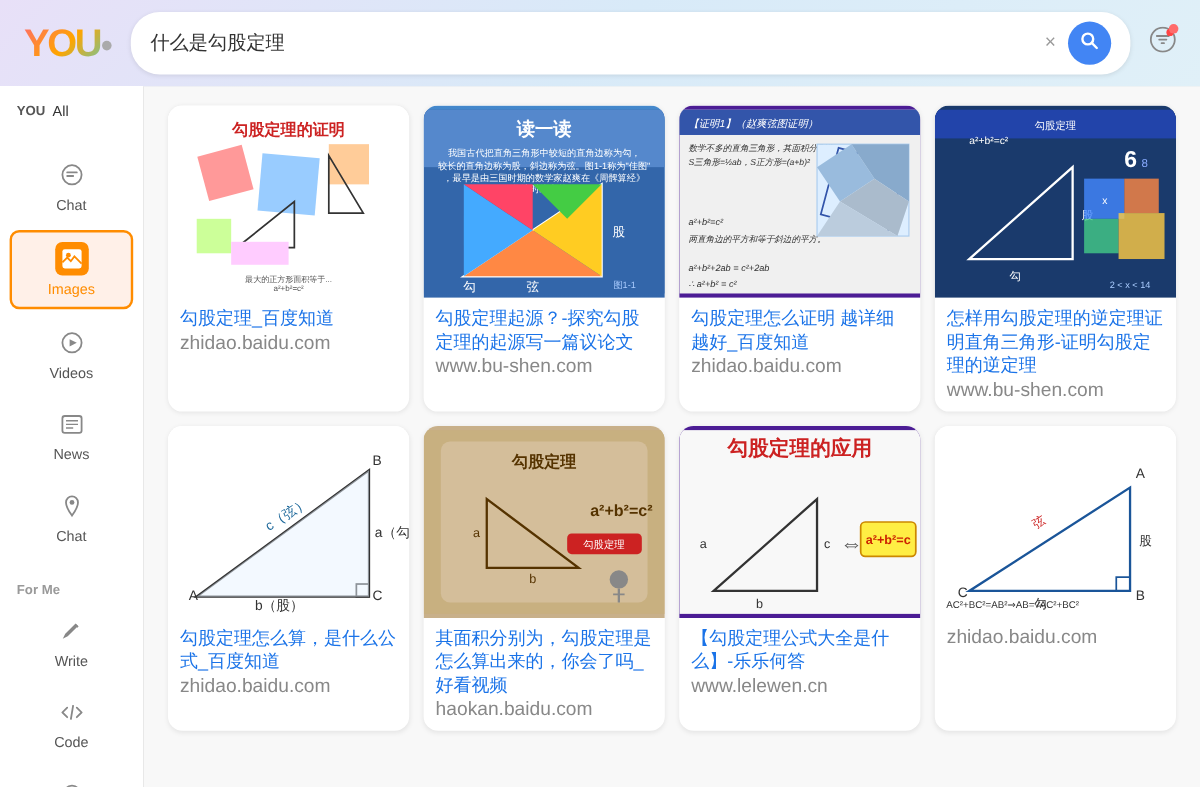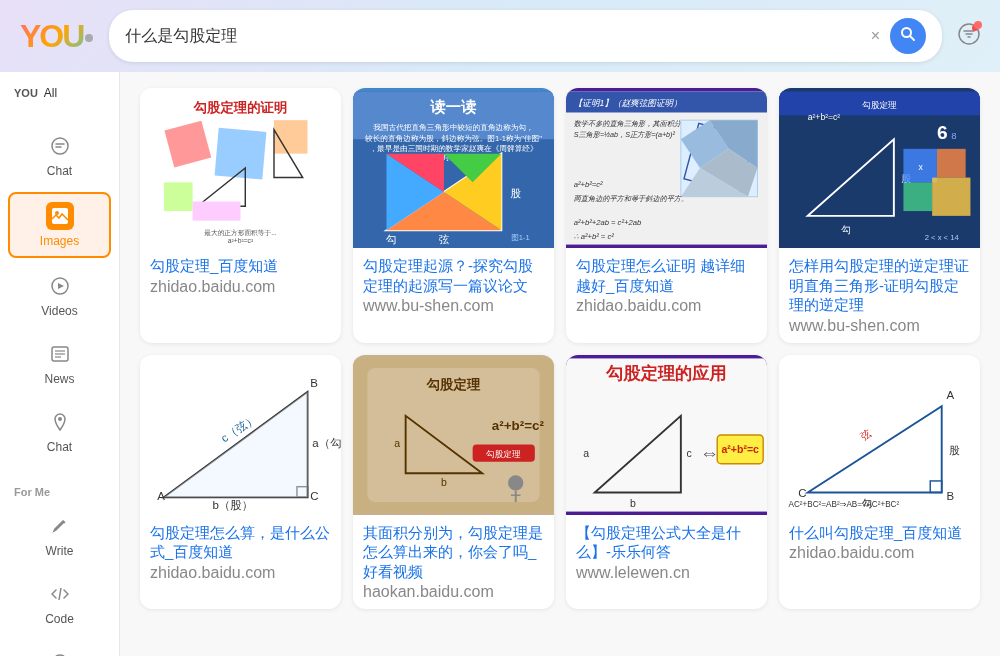--- a/index.html
+++ b/index.html
@@ -589,21 +589,20 @@
             <text x="178" y="100" font-size="11" fill="#333">股</text>
 
             <text x="88" y="86" font-size="11" fill="#cc2222" transform="rotate(-32,88,86)">弦</text>
 
             <text x="20" y="155" font-size="8" fill="#555" display="none">公式</text>
 
             <text x="10" y="155" font-size="8.5" fill="#333">AC²+BC²=AB²⇒AB=√AC²+BC²</text>
           </svg>
         </div>
         <div class="card-info">
-          <div class="card-title">什么叫勾股定理_百度知道</div>
           <div class="card-domain">zhidao.baidu.com</div>
         </div>
       </div>
 
     </div>
   </div>
 
 </div>
 
 </body></html>

